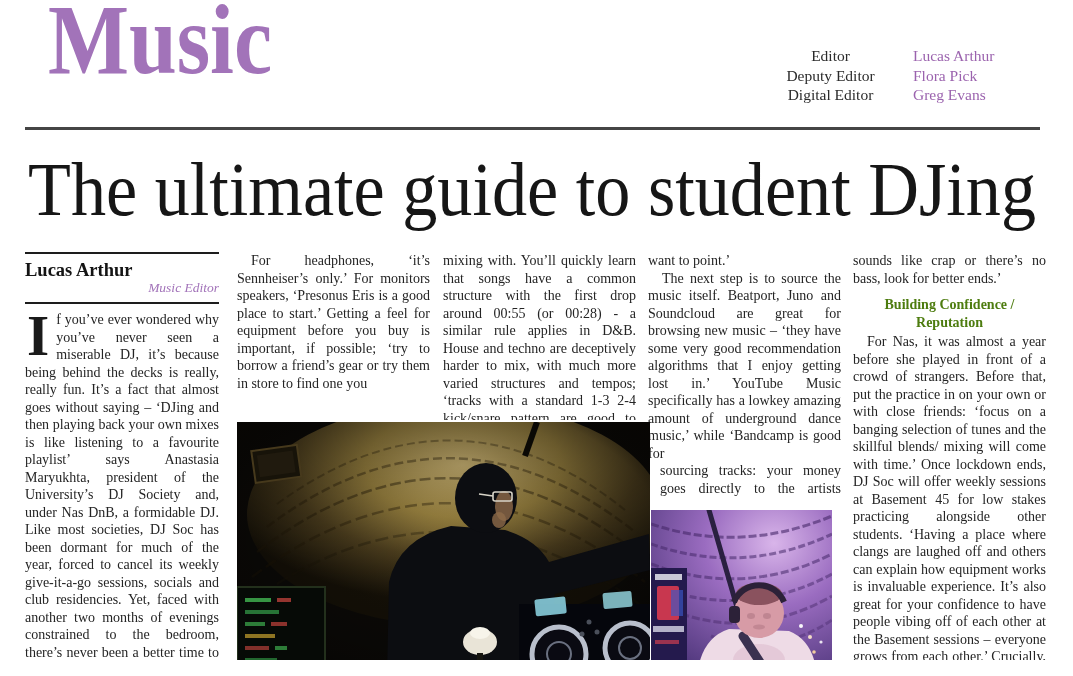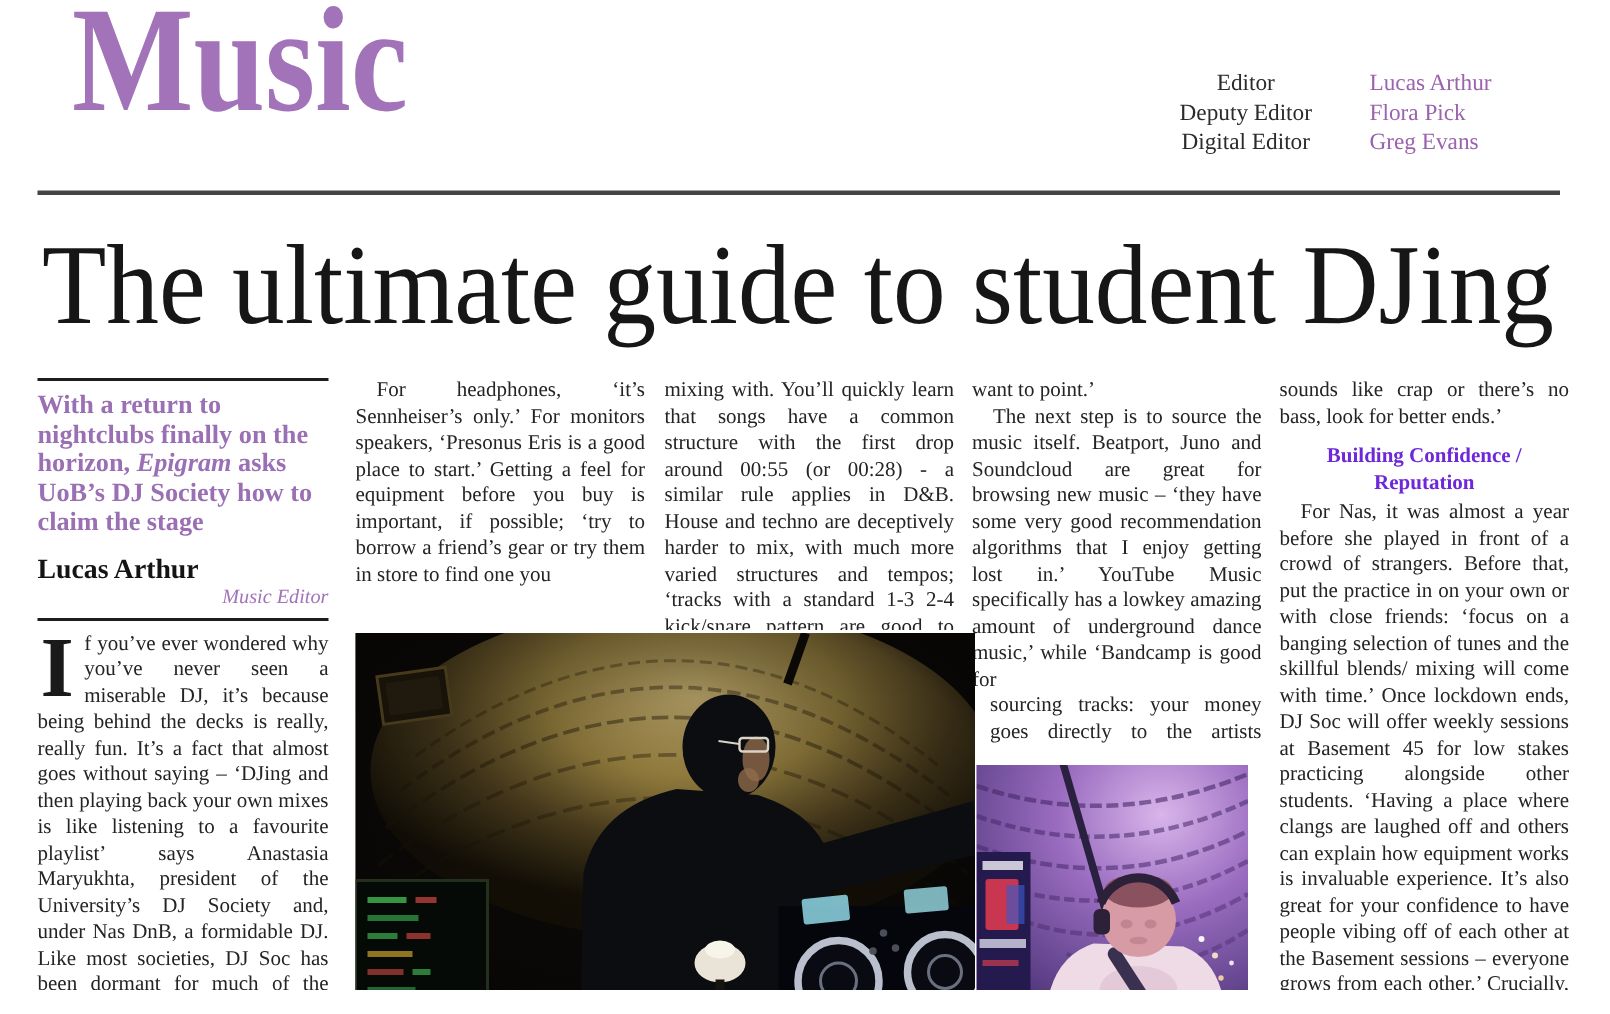--- a/index.html
+++ b/index.html
@@ -29,21 +29,21 @@
   .wrap-indent{padding-left:12px;}
   
   .mini-rule{height:2px;background:#1d1d1d;margin:0 0 6px 0;}
   .standfirst{font-size:17.5px;font-weight:bold;line-height:19.5px;color:#9a6fb4;text-align:left;margin:0 0 12px 0;}
   .standfirst .it{font-style:italic;}
   .byline-author{font-size:18.5px;font-weight:bold;color:#141414;text-align:left;line-height:20px;}
   .byline-role{font-size:13.5px;font-style:italic;color:#a273b9;text-align:right;line-height:16px;margin-bottom:6px;}
   .rule2{height:2px;background:#1d1d1d;margin:0 0 7px 0;}
   .dropcap{float:left;font-size:57px;line-height:46px;font-weight:bold;color:#1a1a1a;padding:2px 7px 0 2px;}
   
-  .subhead{font-weight:bold;text-align:center;margin:9px 0 2px 0 !important;color:#6d28d9;}
+  .subhead{font-weight:bold;text-align:center;margin:9px 0 2px 0 !important;color:#4d7c0f;}
   
   .photo{position:absolute;overflow:hidden;background:#0b0a08;}
   #photo1{left:237px;top:422px;width:413px;height:254px;}
   #photo2{left:651px;top:510px;width:181px;height:166px;background:#7a4fa0;}
 </style>
 </head>
 <body>
 
 <div class="page">
 
@@ -68,23 +68,20 @@
   </div>
 
   <div class="top-rule"></div>
 
   <svg class="headline-svg" width="1018" height="86">
     <text x="2" y="66" font-family="Liberation Serif, serif" font-size="76" fill="#161616" textLength="1008" lengthAdjust="spacingAndGlyphs">The ultimate guide to student DJing</text>
   </svg>
 
   <div class="col" id="col1">
     <div class="mini-rule"></div>
-    <div class="standfirst">
-      <span>With a return to nightclubs finally on the horizon, </span><span class="it">Epigram</span><span> asks UoB’s DJ Society how to claim the stage</span>
-    </div>
     <div class="byline-author">Lucas Arthur</div>
     <div class="byline-role">Music Editor</div>
     <div class="rule2"></div>
     <p><span class="dropcap">I</span><span>f you’ve ever wondered why you’ve never seen a miserable DJ, it’s because being behind the decks is really, really fun. It’s a fact that almost goes without saying – ‘DJing and then playing back your own mixes is like listening to a favourite playlist’ says Anastasia Maryukhta, president of the University’s DJ Society and, under Nas DnB, a formidable DJ. Like most societies, DJ Soc has been dormant for much of the year, forced to cancel its weekly give-it-a-go sessions, socials and club residencies. Yet, faced with another two months of evenings constrained to the bedroom, there’s never been a better time to learn.</span></p>
   </div>
 
   <div class="col" id="col2">
     <p class="indent">For headphones, ‘it’s Sennheiser’s only.’ For monitors speakers, ‘Presonus Eris is a good place to start.’ Getting a feel for equipment before you buy is important, if possible; ‘try to borrow a friend’s gear or try them in store to find one you</p>
   </div>
 

